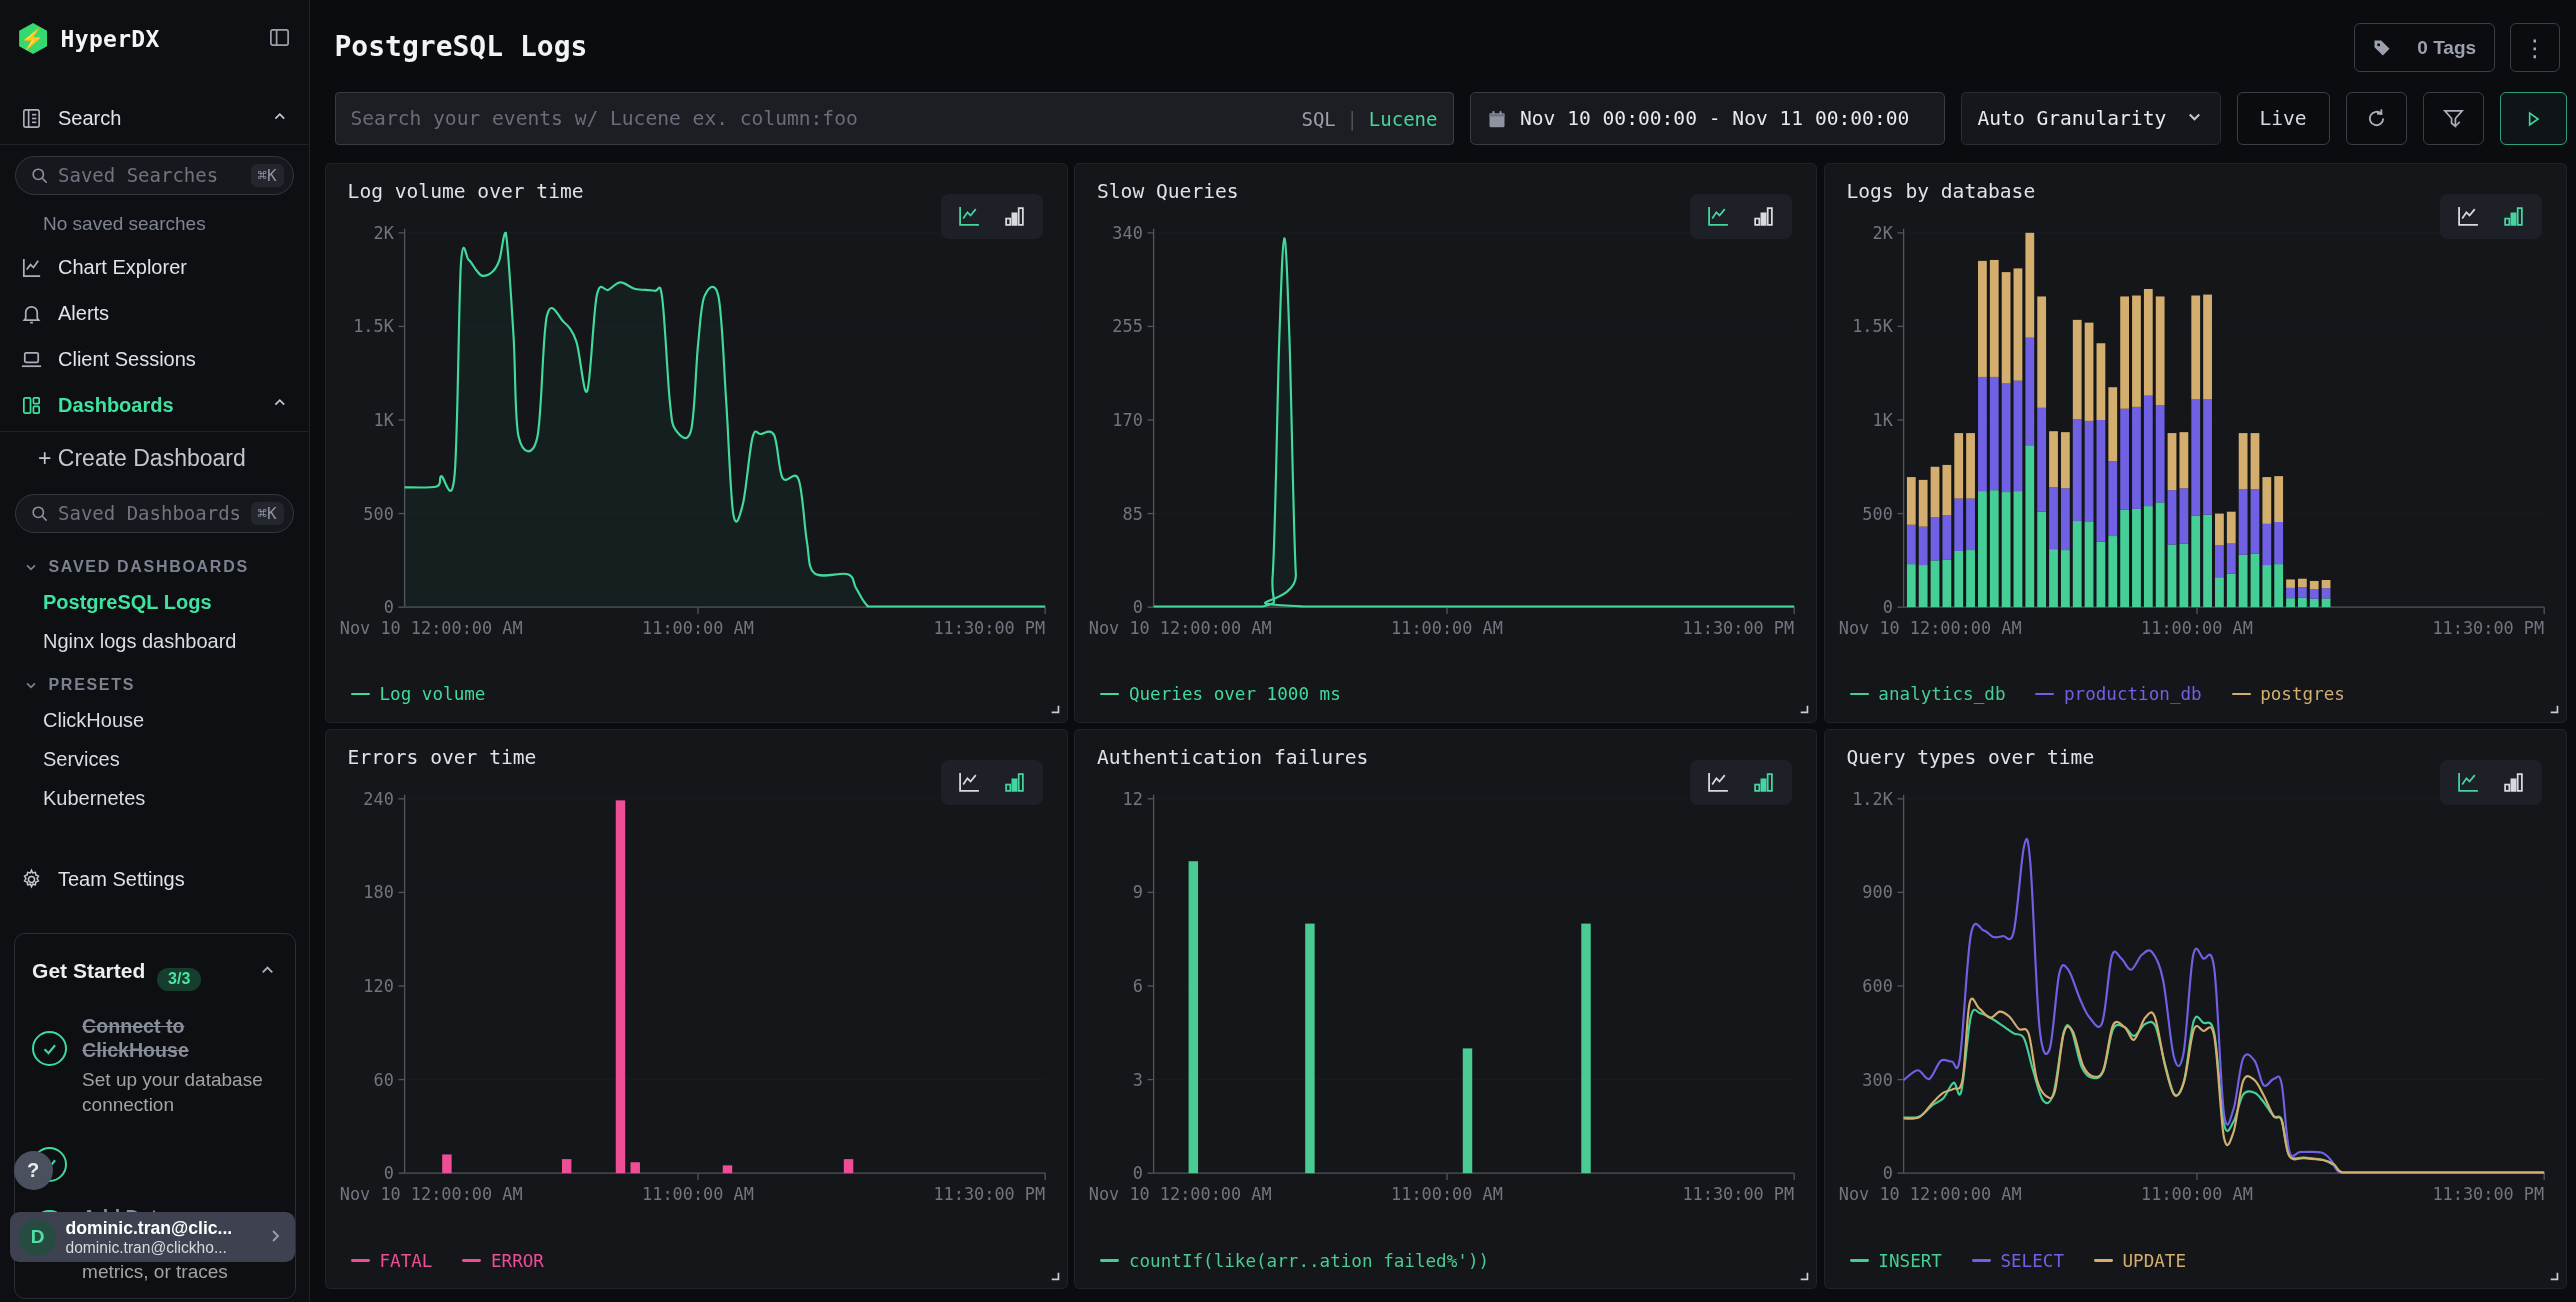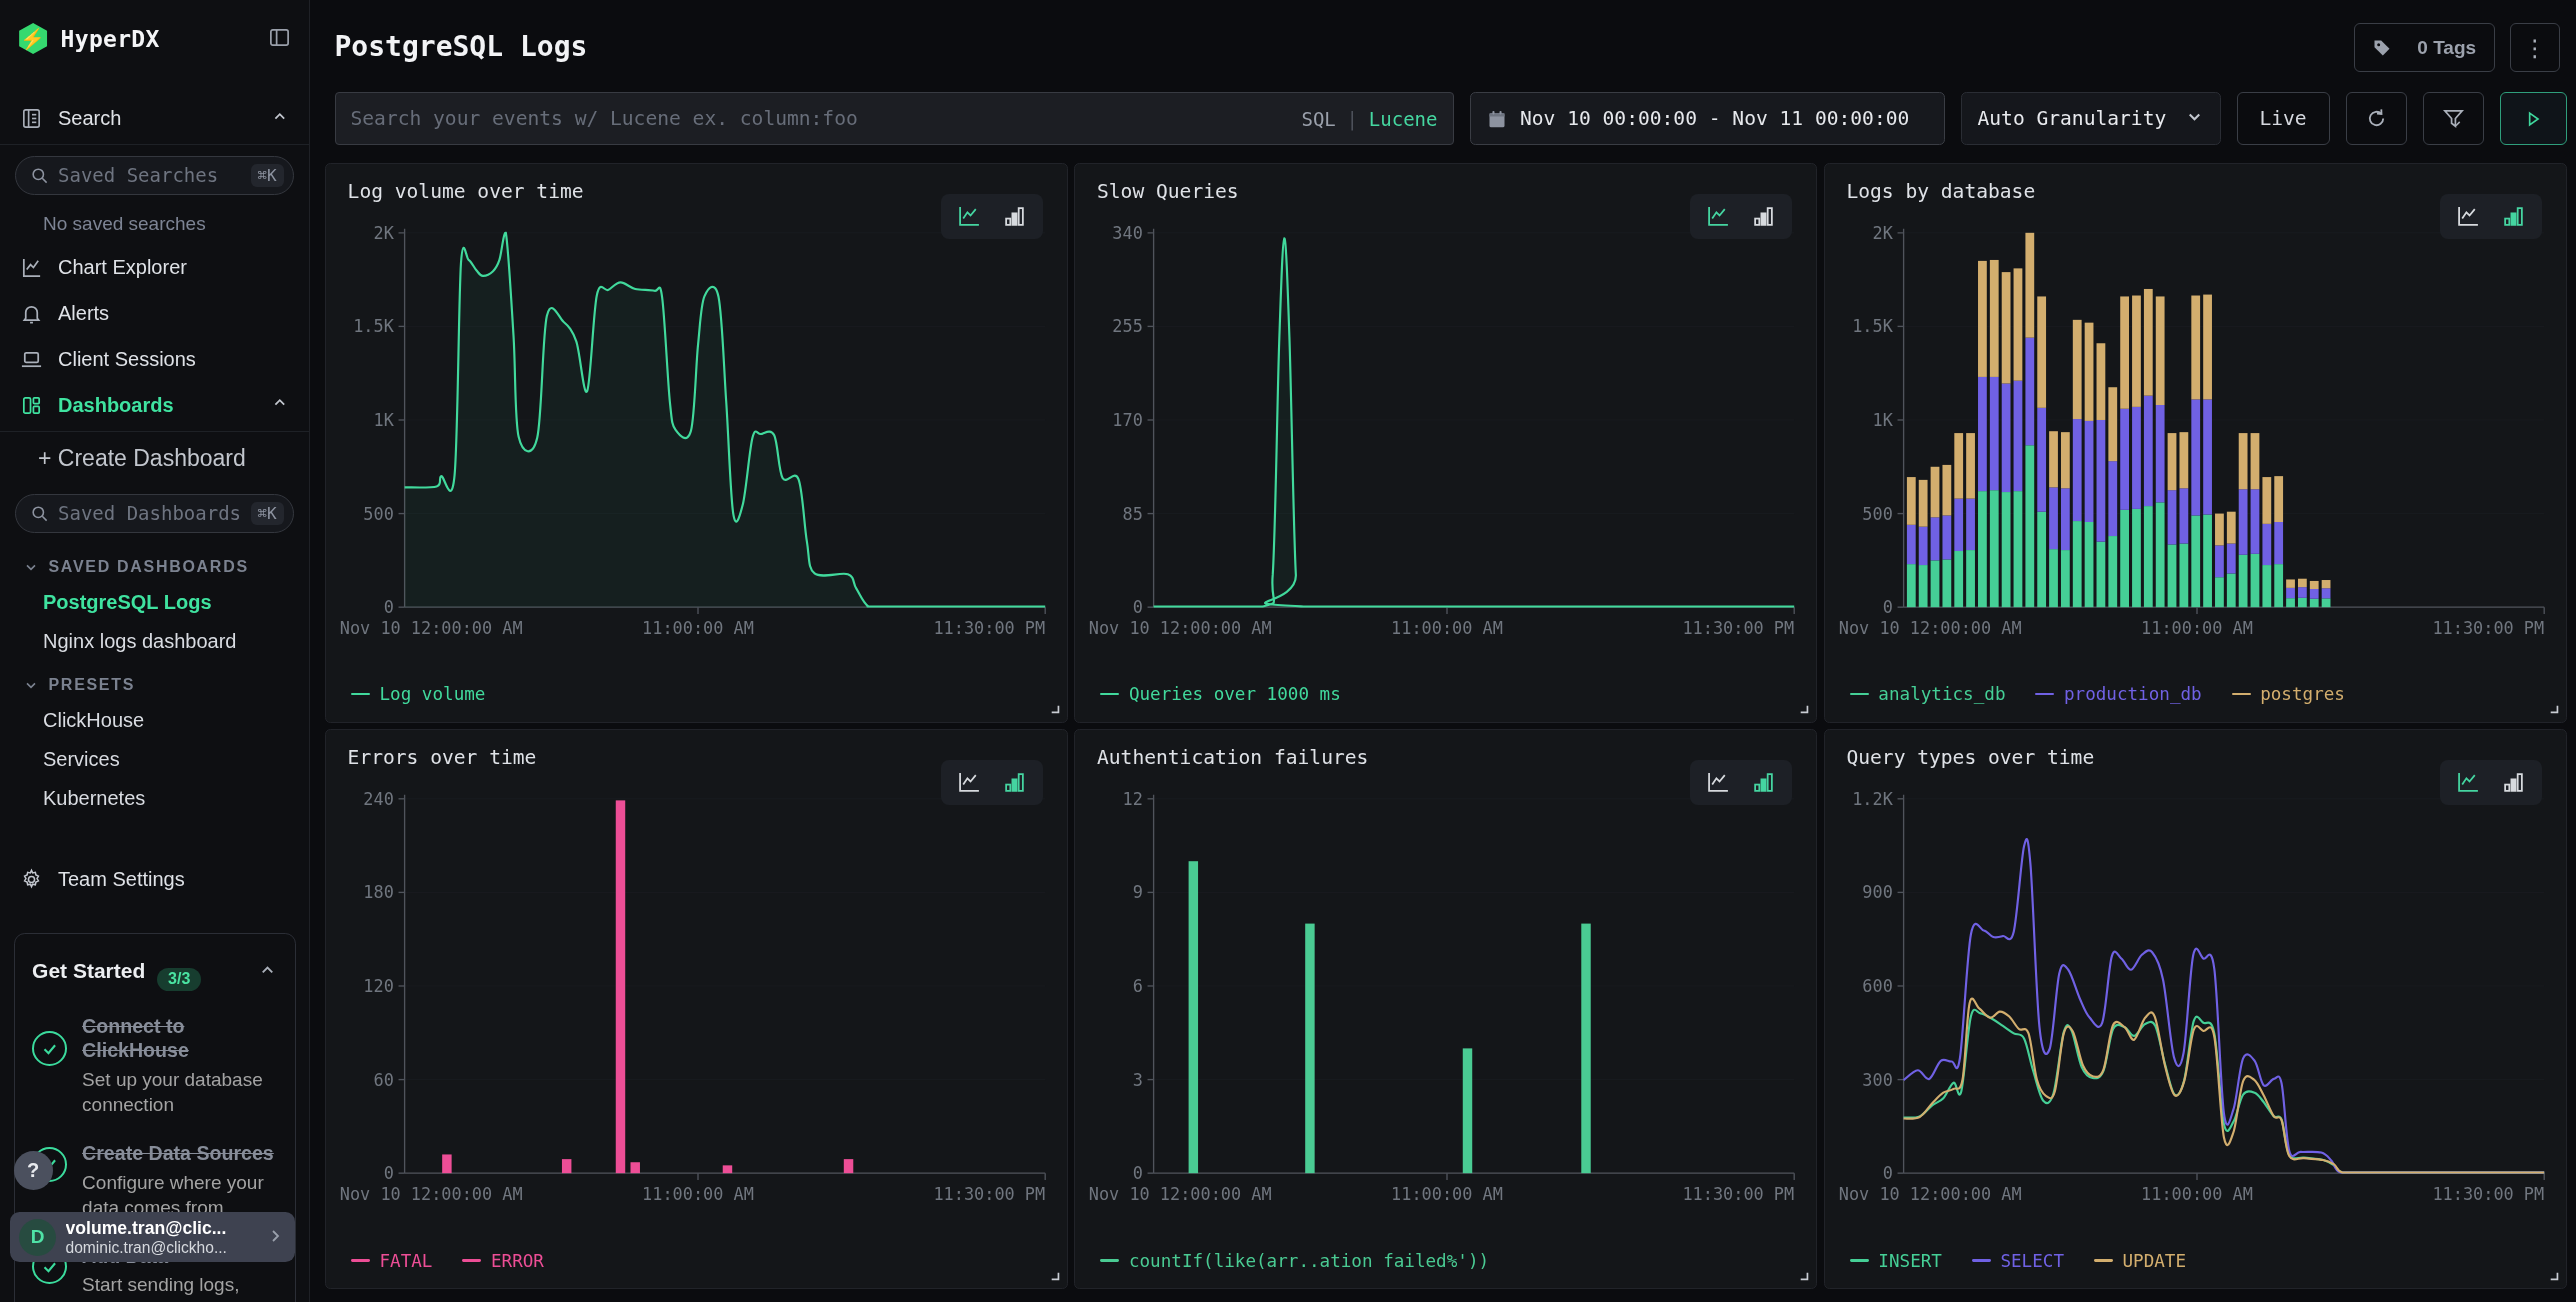--- a/index.html
+++ b/index.html
@@ -259,24 +259,20 @@
           <div class="gs-item-desc" style="max-width:210px;">Set up your database connection</div>
         </div>
       </div>
 
       <div class="gs-item">
         <div class="gs-check" style="margin-top:5.4px;">
           <svg width="17.6" height="17.6" viewBox="0 0 20 20" fill="none" stroke="#3bdb9d" stroke-width="2.4">
               <path d="M4 10.5 L8.5 15 L16 6"></path>
             </svg>
         </div>
-        <div>
-          <div class="gs-item-title">Create Data Sources</div>
-          <div class="gs-item-desc" style="max-width:210px;">Configure where your data comes from</div>
-        </div>
       </div>
 
       <div class="gs-item">
         <div class="gs-check" style="margin-top:5.4px;">
           <svg width="17.6" height="17.6" viewBox="0 0 20 20" fill="none" stroke="#3bdb9d" stroke-width="2.4">
               <path d="M4 10.5 L8.5 15 L16 6"></path>
             </svg>
         </div>
         <div>
           <div class="gs-item-title">Add Data</div>
@@ -286,21 +282,21 @@
 
     </div>
 
     <div class="help-fab">
       <span>?</span>
     </div>
 
     <div class="user-chip">
       <div class="avatar">D</div>
       <div class="chip-text">
-        <div class="chip-name">volume.tran@clic...</div>
+        <div class="chip-name">dominic.tran@clic...</div>
         <div class="chip-mail">dominic.tran@clickho...</div>
       </div>
       <span class="chip-chev">
         <svg width="20" height="20" viewBox="0 0 20 20" fill="none" stroke="currentColor" stroke-width="1.8">
             <path d="M8 5 L13 10 L8 15"></path>
           </svg>
       </span>
     </div>
   </aside>
 

